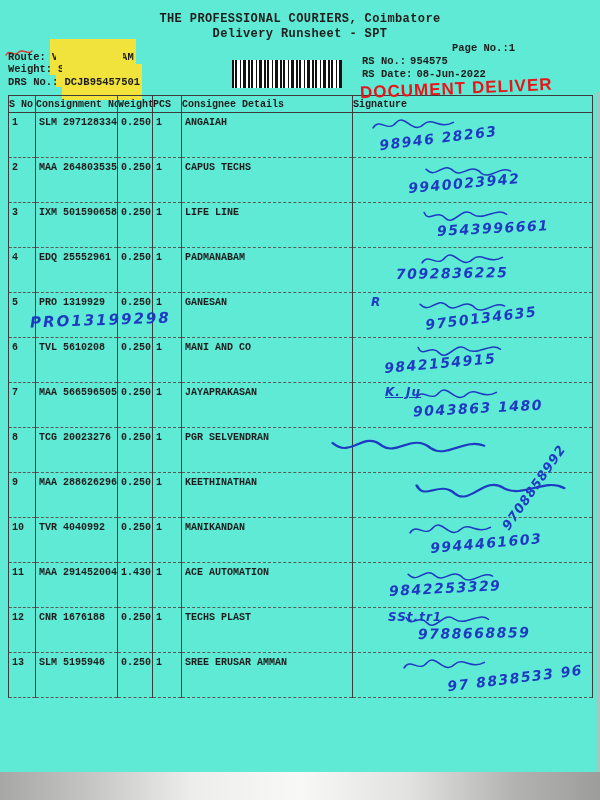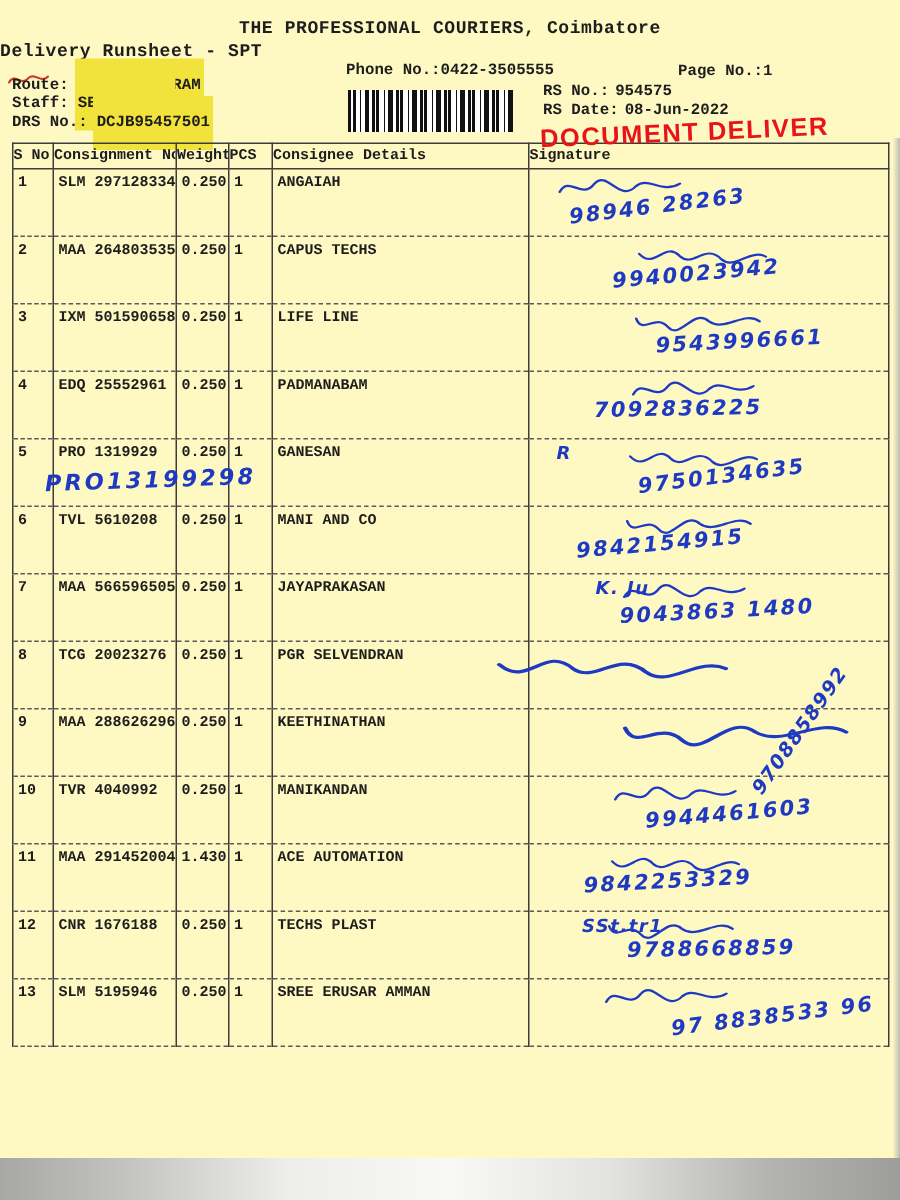--- a/index.html
+++ b/index.html
@@ -1,24 +1,24 @@
 <!DOCTYPE html>
 <html style="--ink: #1f3ac2; --hl: #f2e23c; --stamp: #e81419;"><head>
 <meta charset="utf-8">
 <style>
   * { margin:0; padding:0; box-sizing:border-box; }
   html,body { background:#ffffff; }
   .page {
     position:relative; width:600px; height:800px; margin:0 auto;
-    background:#fef9c3; overflow:hidden; color:#1d1d1d;
+    background:#5eead4; overflow:hidden; color:#1d1d1d;
     font-family:"Liberation Mono", monospace; font-weight:bold;
   }
   .title { position:absolute; top:12px; left:0; width:100%; text-align:center;
            font-size:12px; letter-spacing:.4px; }
-  .subtitle { position:absolute; top:27px; left:0; width:100%; text-align:left;
+  .subtitle { position:absolute; top:27px; left:0; width:100%; text-align:center;
            font-size:12px; letter-spacing:.4px; }
   .phone { position:absolute; top:41px; left:0; width:100%; text-align:center; font-size:10.5px; }
   .pageno { position:absolute; top:42px; left:452px; font-size:10.5px;text-align:right; }
   .meta { position:absolute; font-size:10.5px; white-space:nowrap; }
   .l-route { top:51px; left:8px; }
   .l-staff { top:63px; left:8px; }
   .l-drs   { top:76px; left:8px; }
   .l-rsno  { top:55px; left:362px; }
   .l-rsdate{ top:68px; left:362px; }
   .hl { background:var(--hl,#f2e23c); padding:12px 2px; margin-left:4px; }
@@ -74,32 +74,31 @@
     background:linear-gradient(90deg, rgba(0,0,0,0), #bcbcba);
   }
 </style>
 </head>
 <body>
 
 <div class="page">
 
   <div class="title">THE PROFESSIONAL COURIERS, Coimbatore</div>
   <div class="subtitle">Delivery Runsheet - SPT</div>
-  <div class="phone">Phone No.:0422-3505555</div>
   <div class="pageno">Page No.:1</div>
 
   <svg class="red-scribble" viewBox="0 0 30 14">
     <path d="M2,9 C6,2 10,12 15,6 C19,2 24,10 28,5"></path>
   </svg>
 
   <div class="meta l-route">
     <span>Route:</span><span class="hl">VINAYAGAPURAM</span>
   </div>
   <div class="meta l-staff">
-    <span>Staff:</span><span class="hl">SELVENDRAN</span>
+    <span>Weight:</span><span class="hl">SELVENDRAN</span>
   </div>
   <div class="meta l-drs">
     <span>DRS No.:</span><span class="hl">DCJB95457501</span>
   </div>
   <div class="meta l-rsno">
     <span>RS No.:</span><span class="val">954575</span>
   </div>
   <div class="meta l-rsdate">
     <span>RS Date:</span><span class="val">08-Jun-2022</span>
   </div>
@@ -209,21 +208,21 @@
         <tr>
           <td>7</td>
           <td>MAA 566596505</td>
           <td>0.250</td>
           <td>1</td>
           <td>JAYAPRAKASAN</td>
           <td class="sig-cell">
             <svg viewBox="0 0 90 26" preserveAspectRatio="none" class="squiggle" style="left: 61px; width: 95px; height: 24px; top: 2px;">
               <path d="M2,14 C8,2 16,20 24,8 C32,-2 40,22 50,10 C58,2 66,16 78,8"></path>
             </svg>
-            <div class="sig-note" style="left: 44px; top: 2px;">K. Ju</div>
+            <div class="sig-note" style="left: 32px; top: 2px; text-decoration: underline;">K. Ju</div>
             <div class="sig-phone" style="left: 60px; top: 17px; transform: rotate(-3deg);">9043863 1480</div>
           </td>
         </tr>
         <tr>
           <td>8</td>
           <td>TCG 20023276</td>
           <td>0.250</td>
           <td>1</td>
           <td>PGR SELVENDRAN</td>
           <td class="sig-cell">

